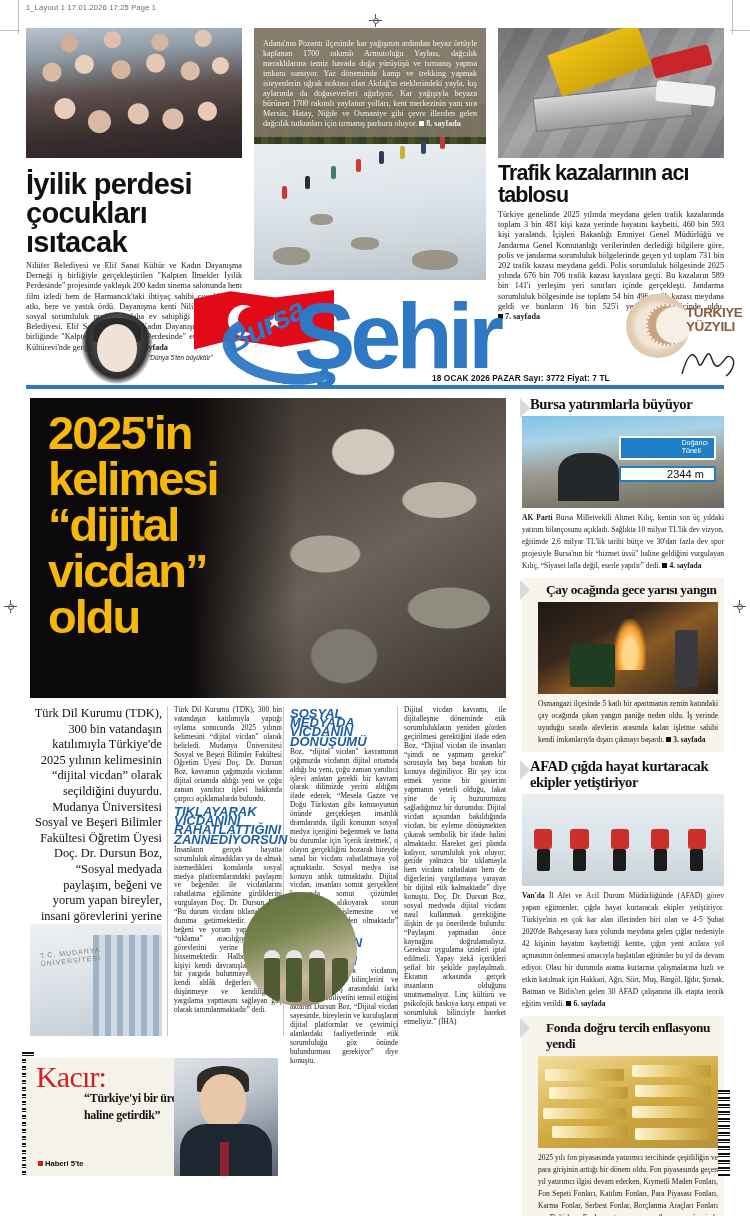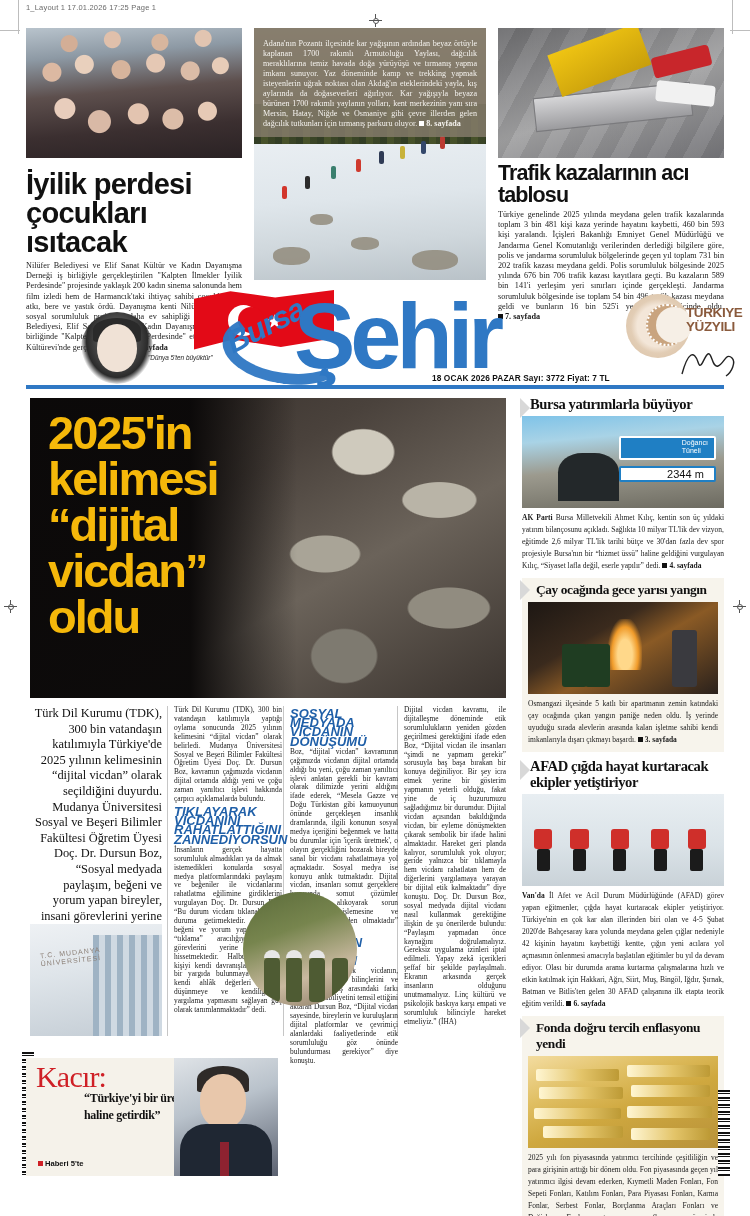--- a/index.html
+++ b/index.html
@@ -216,21 +216,21 @@
      border-radius:50%; overflow:hidden;
      background:linear-gradient(160deg,#5b6b3a 0%, #77854e 35%, #c9b9a0 70%, #8a7a62 100%); }
   .round-photo .sold { position:absolute; width:16px; height:44px; border-radius:4px;
      background:#4e5b33; bottom:4px; }
   .round-photo .helm { position:absolute; width:16px; height:8px; border-radius:8px 8px 0 0;
      background:#e7e7e7; }
 
   
   .rail { position:absolute; left:522px; top:396px; width:202px; }
   .rail-sec { position:relative; margin-bottom:6px; }
-  .rail-sec.tinted { background:#f7f4ec; padding:4px 6px 6px 6px; }
+  .rail-sec.tinted { background:#f7f4ec; padding:4px 6px 6px 16px; }
   .rail-h {
      font-family:"Liberation Serif", serif; font-weight:bold; font-size:14.6px;
      line-height:16px; letter-spacing:-.4px; color:#111; margin-left:8px;
   }
   .rail-h.small { font-size:13.4px; }
   .arrow-tab { position:absolute; left:-2px; top:2px; width:0; height:0;
      border-top:10px solid transparent; border-bottom:10px solid transparent;
      border-left:10px solid #d8d8d8; }
   .rail-img { width:100%; height:92px; margin-top:4px; overflow:hidden; position:relative; }
   .img-tunnel { background:linear-gradient(175deg,#7fc3e8 0%, #a9d3e6 25%, #9c9a8e 55%, #6c6a60 100%); }

